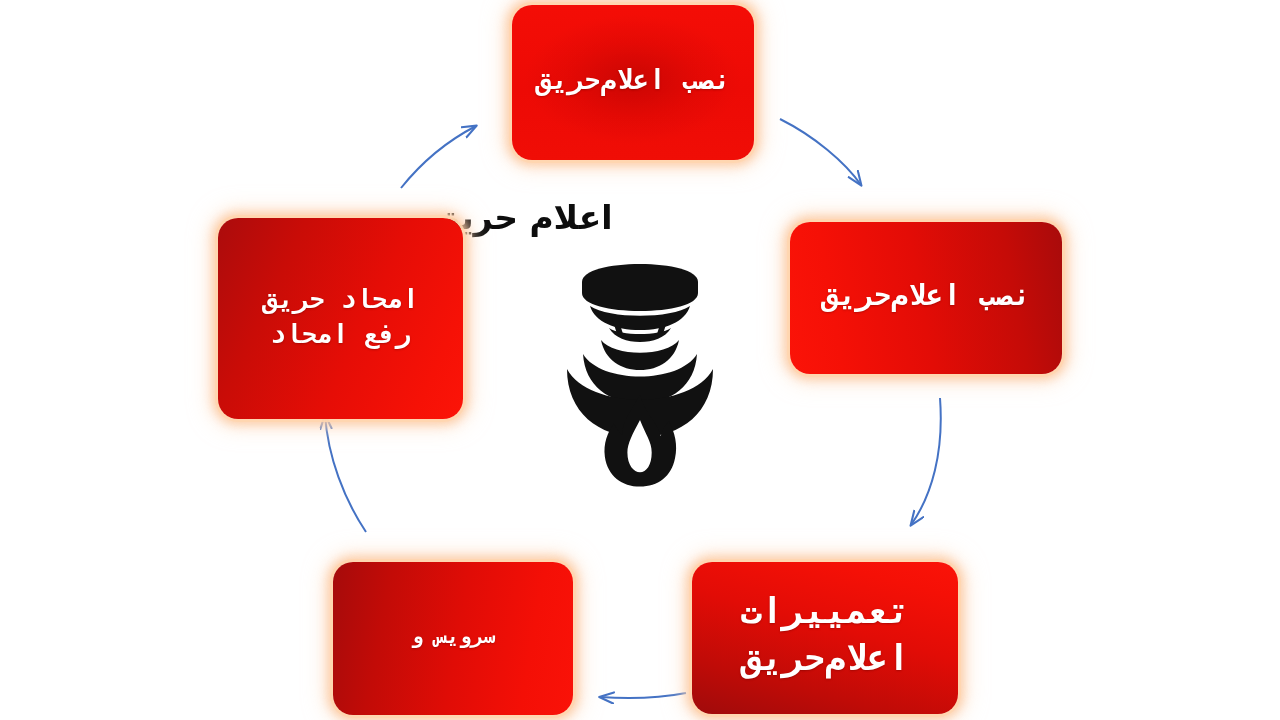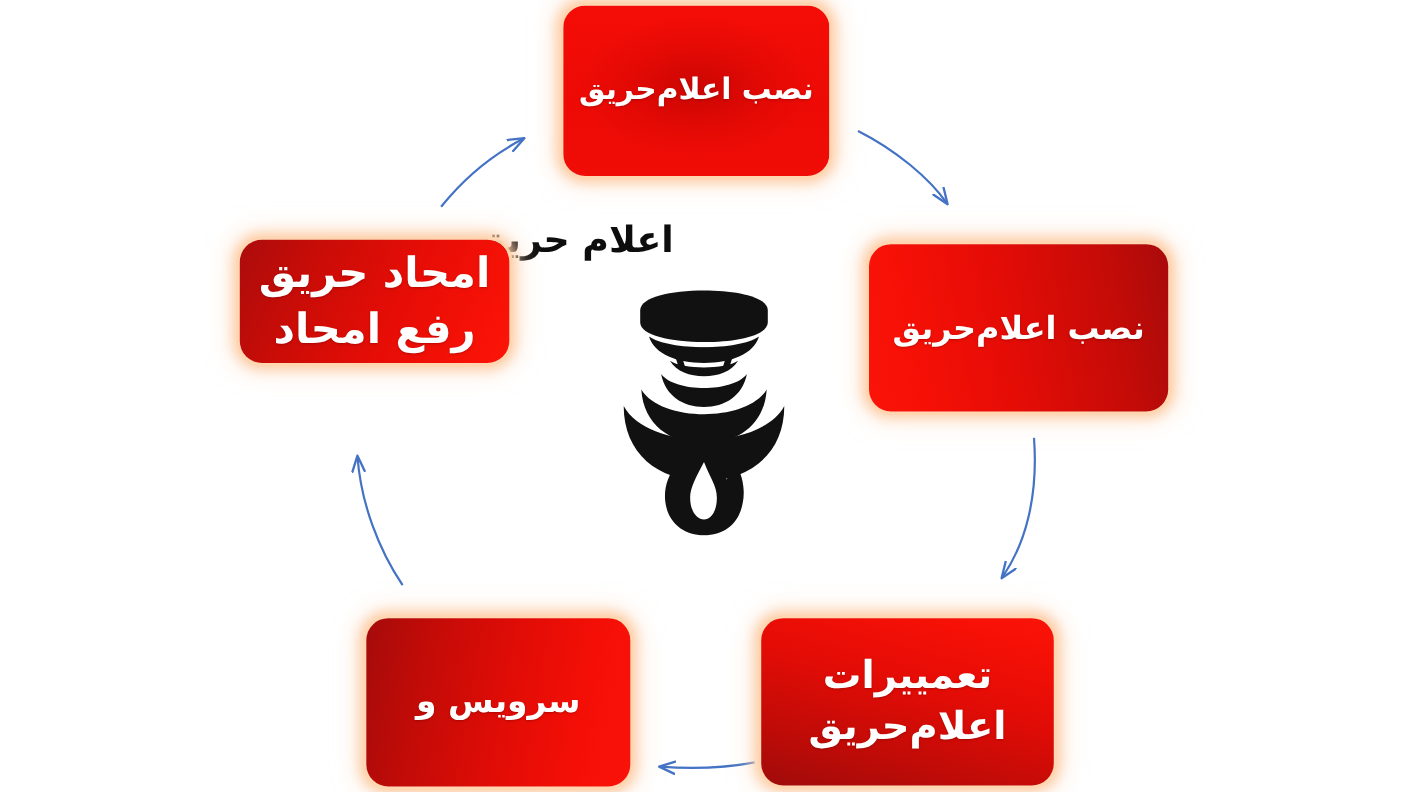--- a/index.html
+++ b/index.html
@@ -47,20 +47,21 @@
     padding: 6px 14px;
     
     box-shadow:
       0 0 0 3px rgba(255, 214, 175, 0.85),
       0 0 10px 6px rgba(252, 198, 156, 0.78),
       0 0 20px 10px rgba(253, 222, 196, 0.55);
   }
   .node .label {
     display: block;
     text-shadow: 0 1px 2px rgba(90, 0, 0, 0.35);
+    font-family: Liberation Mono, monospace;
   }
 
   
   .grad-radial {
     background:
       radial-gradient(ellipse 62% 58% at 50% 48%,
         rgba(150, 0, 0, 0.40) 0%,
         rgba(170, 0, 0, 0.16) 42%,
         rgba(255, 0, 0, 0.0) 72%),
       linear-gradient(180deg, #f40d06 0%, #ed0a05 55%, #f00d06 100%);
@@ -174,26 +175,26 @@
     </div>
   </div>
 
   <div class="node grad-bottom-dark" style="left:692px; top:562px; width:266px; height:152px; font-size:35px;">
     <div>
       <span class="label">تعمییرات</span>
       <span class="label">اعلام‌حریق</span>
     </div>
   </div>
 
-  <div class="node grad-left-dark" style="left:333px; top:562px; width:240px; height:153px; font-size:30px;">
+  <div class="node grad-left-dark" style="left:333px; top:562px; width:240px; height:153px; font-size:20px;">
     <div>
       <span class="label">سرویس و</span>
     </div>
   </div>
 
-  <div class="node grad-diag" style="left:218px; top:218px; width:245px; height:112px; font-size:38px;align-items:center;">
+  <div class="node grad-diag" style="left:218px; top:218px; width:245px; height:201px; font-size:26px;align-items:center;">
     <div>
       <span class="label">امحاد حریق</span>
       <span class="label">رفع امحاد</span>
     </div>
   </div>
 
 </div>
 
 </body></html>

